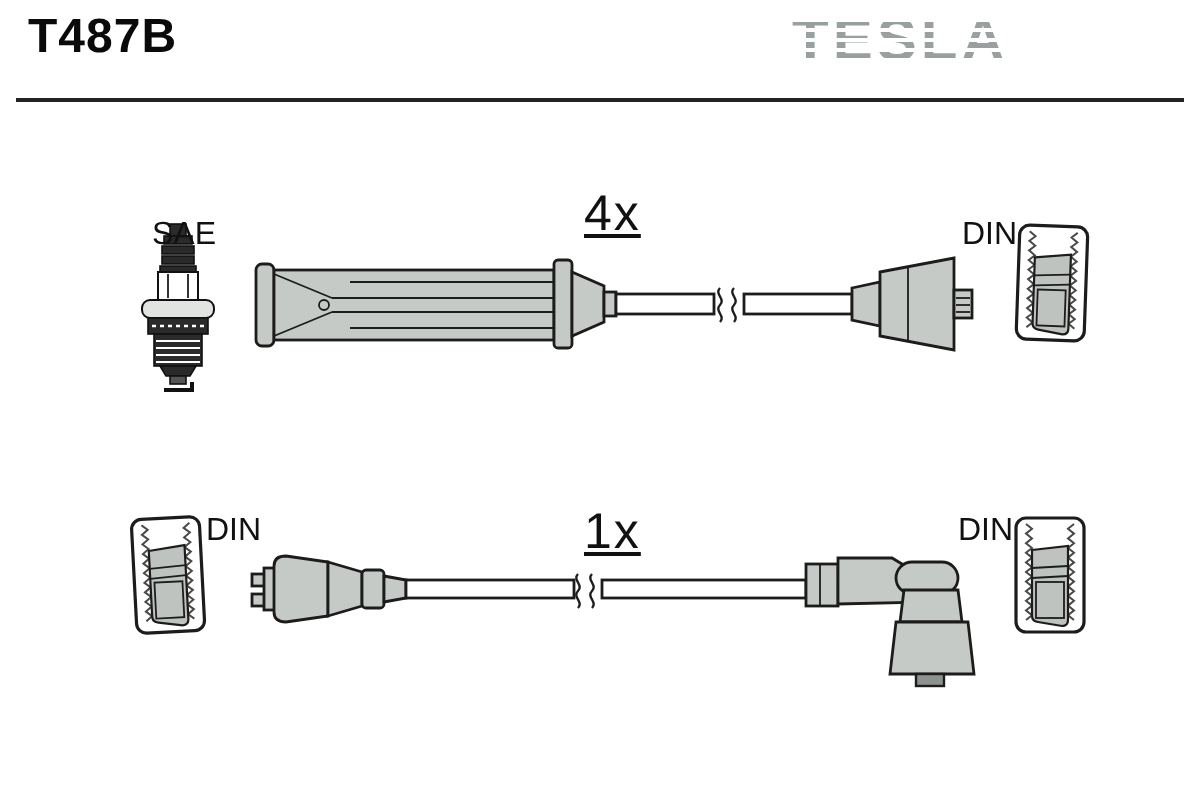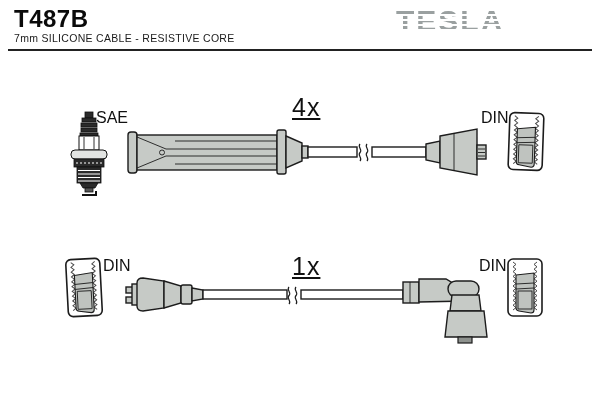--- a/index.html
+++ b/index.html
@@ -27,21 +27,20 @@
   .white-part{fill:#fff;stroke:#111;stroke-width:1;}
   .light-part{fill:#e2e4e2;stroke:#111;stroke-width:1;}
   .nipple{fill:#8e928e;stroke:var(--outline,#1c1c1c);stroke-width:1.2;}
 </style>
 </head>
 <body>
 
 <div class="page">
 
   <div class="abs part-number">T487B</div>
-  <div class="abs subtitle">7mm SILICONE CABLE - RESISTIVE CORE</div>
   <div class="abs logo">TESLA</div>
   <div class="abs rule"></div>
 
   <svg width="600" height="400" viewBox="0 0 600 400">
     <defs>
       <g id="din-icon">
         <rect x="0" y="0" width="34" height="57" rx="5" class="din-shell"></rect>
         <path class="zig" d="M5,3 l3,2.4 l-3,2.4 l3,2.4 l-3,2.4 l3,2.4 l-3,2.4 l3,2.4 l-3,2.4 l3,2.4 l-3,2.4 l3,2.4 l-3,2.4 l3,2.4 l-3,2.4 l3,2.4 l-3,2.4 l3,2.4 l-3,2.4 l3,2.4 l-3,2.4"></path>
         <path class="zig" d="M29,3 l-3,2.4 l3,2.4 l-3,2.4 l3,2.4 l-3,2.4 l3,2.4 l-3,2.4 l3,2.4 l-3,2.4 l3,2.4 l-3,2.4 l3,2.4 l-3,2.4 l3,2.4 l-3,2.4 l3,2.4 l-3,2.4 l3,2.4 l-3,2.4 l3,2.4"></path>
         <path class="din-term" d="M8,16 l18,-2 l0,37 q0,3 -3,3 l-12,-2 q-3,-0.5 -3,-3 z"></path>
@@ -120,20 +119,20 @@
       <path d="M419,279 L446,279 L466,291 L466,301 L419,302 Z" class="boot"></path>
       <rect x="448" y="281" width="31" height="16" rx="8" class="boot"></rect>
       <polygon points="452,295 479,295 481,311 450,311" class="boot"></polygon>
       <polygon points="448,311 484,311 487,337 445,337" class="boot"></polygon>
       <rect x="458" y="337" width="14" height="6" class="nipple"></rect>
     </g>
 
     <use href="#din-icon" transform="translate(508,259)"></use>
   </svg>
 
-  <span class="abs conn-label" style="left:96px;top:109px;">SAE</span>
+  <span class="abs conn-label" style="left:76px;top:109px;">SAE</span>
   <span class="abs qty-label" style="left:292px;top:93px;">4x</span>
   <span class="abs conn-label" style="left:481px;top:109px;">DIN</span>
 
   <span class="abs conn-label" style="left:103px;top:257px;">DIN</span>
   <span class="abs qty-label" style="left:292px;top:252px;">1x</span>
   <span class="abs conn-label" style="left:479px;top:257px;">DIN</span>
 </div>
 
 </body></html>

